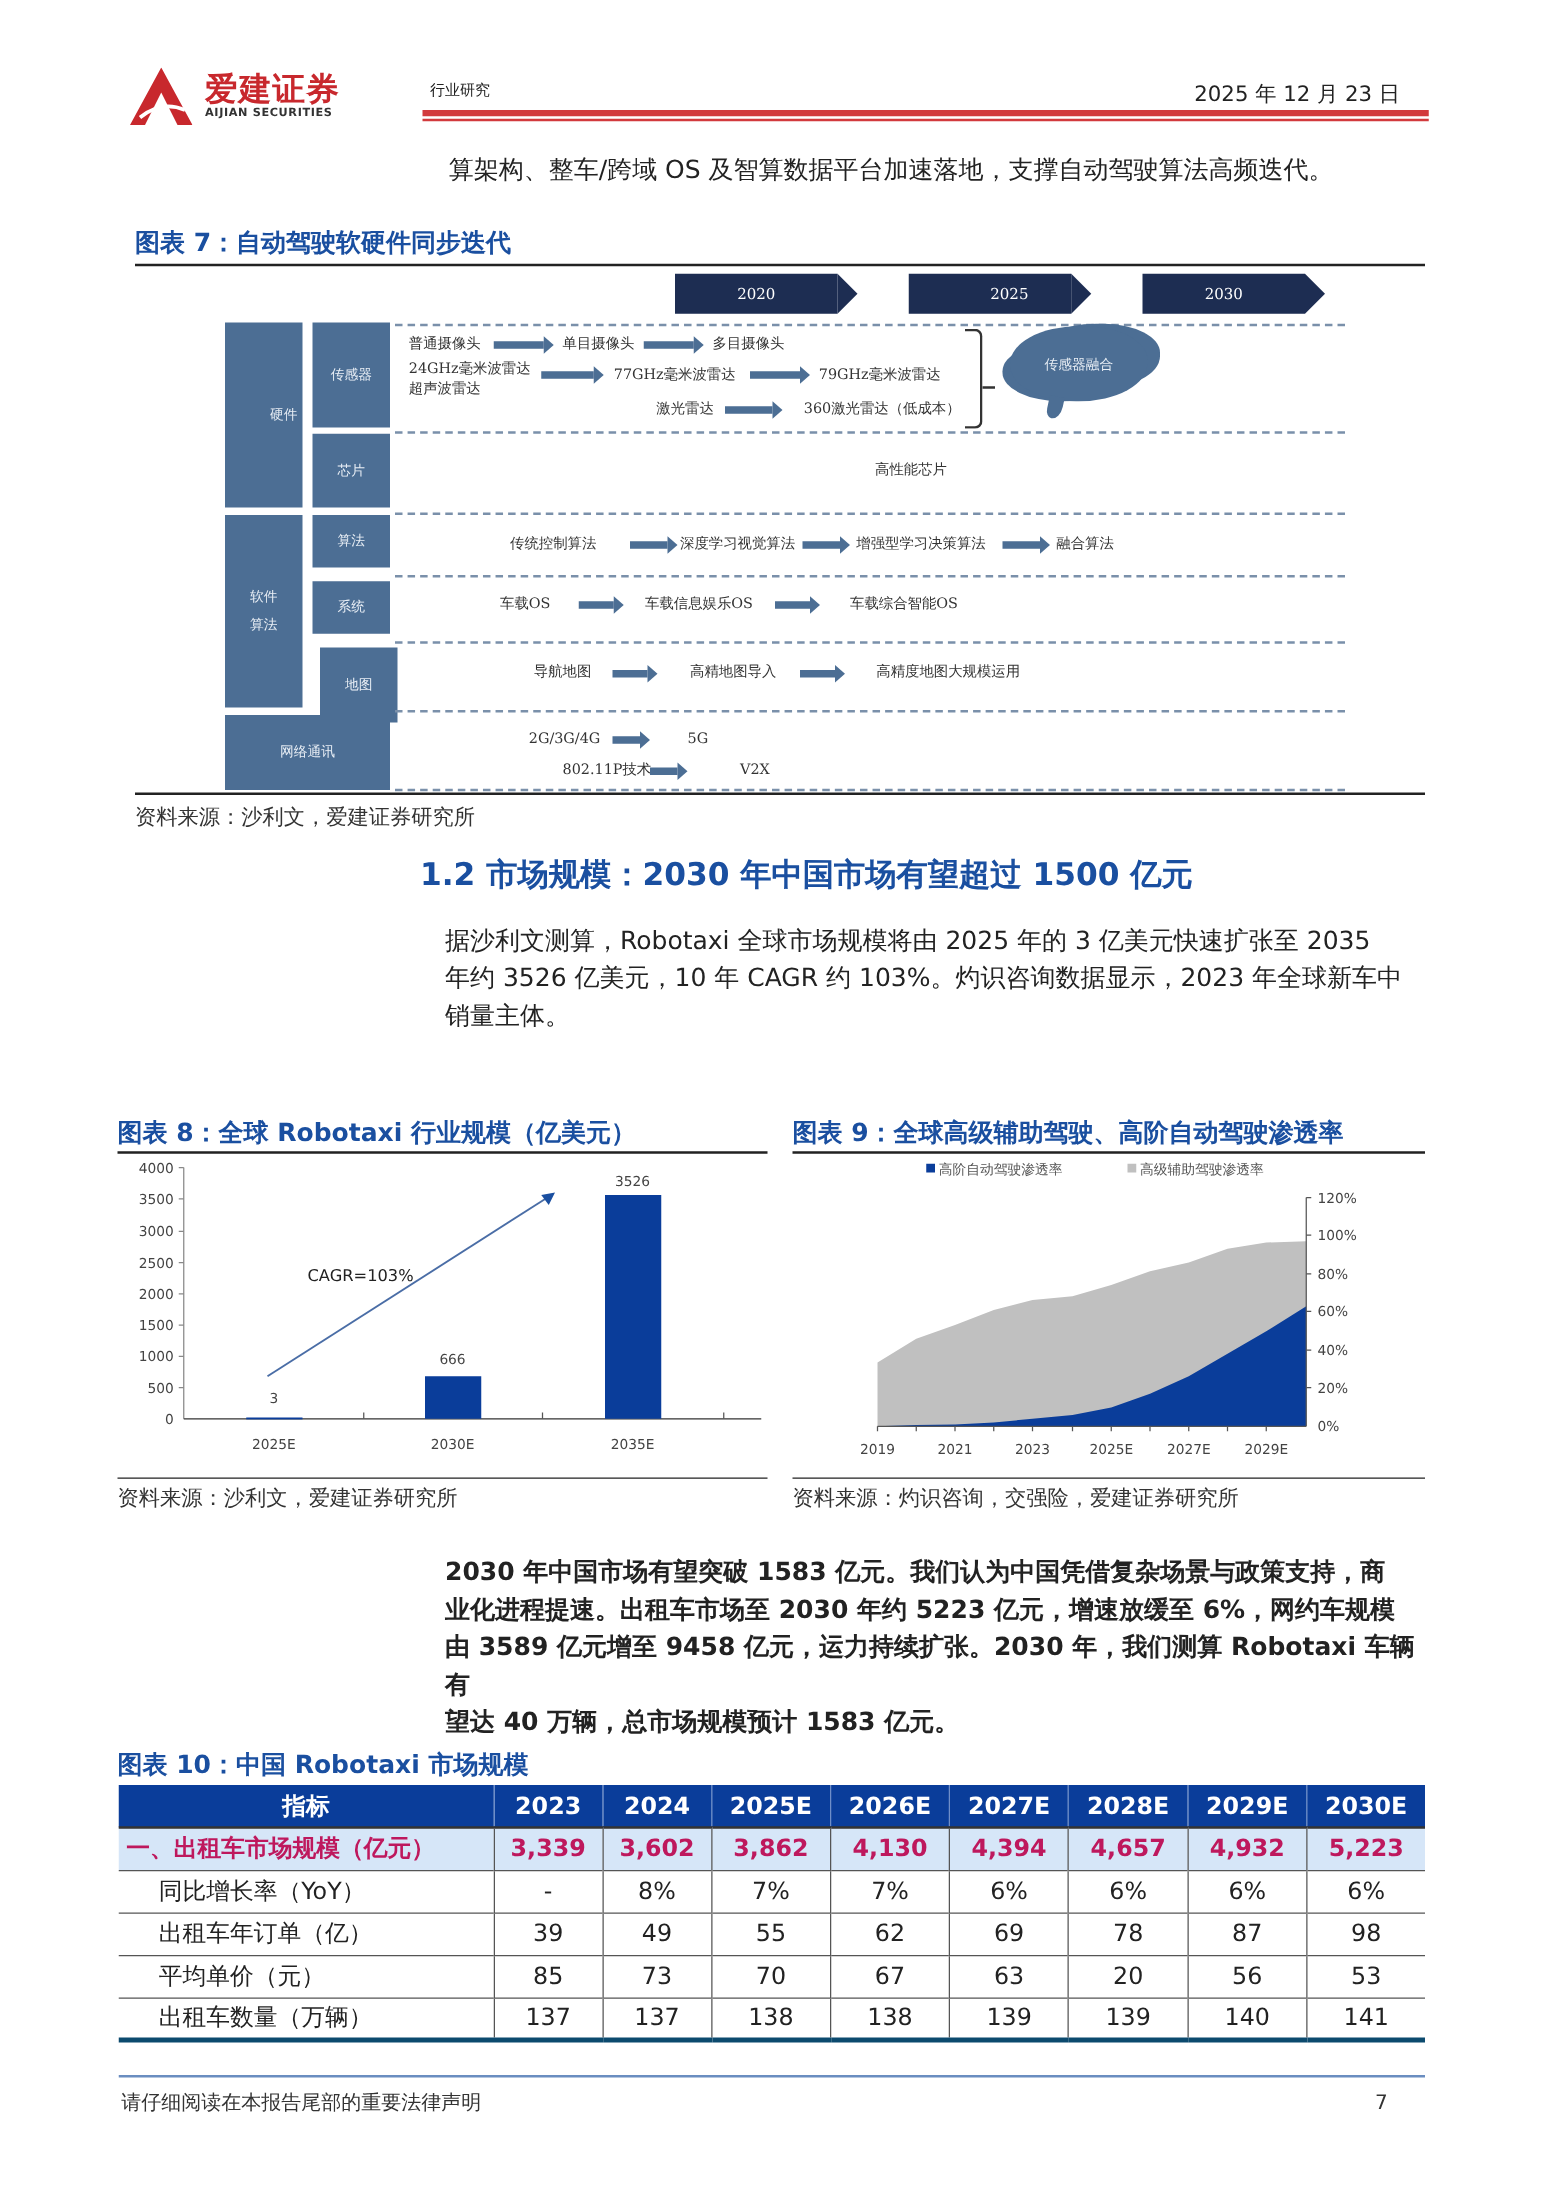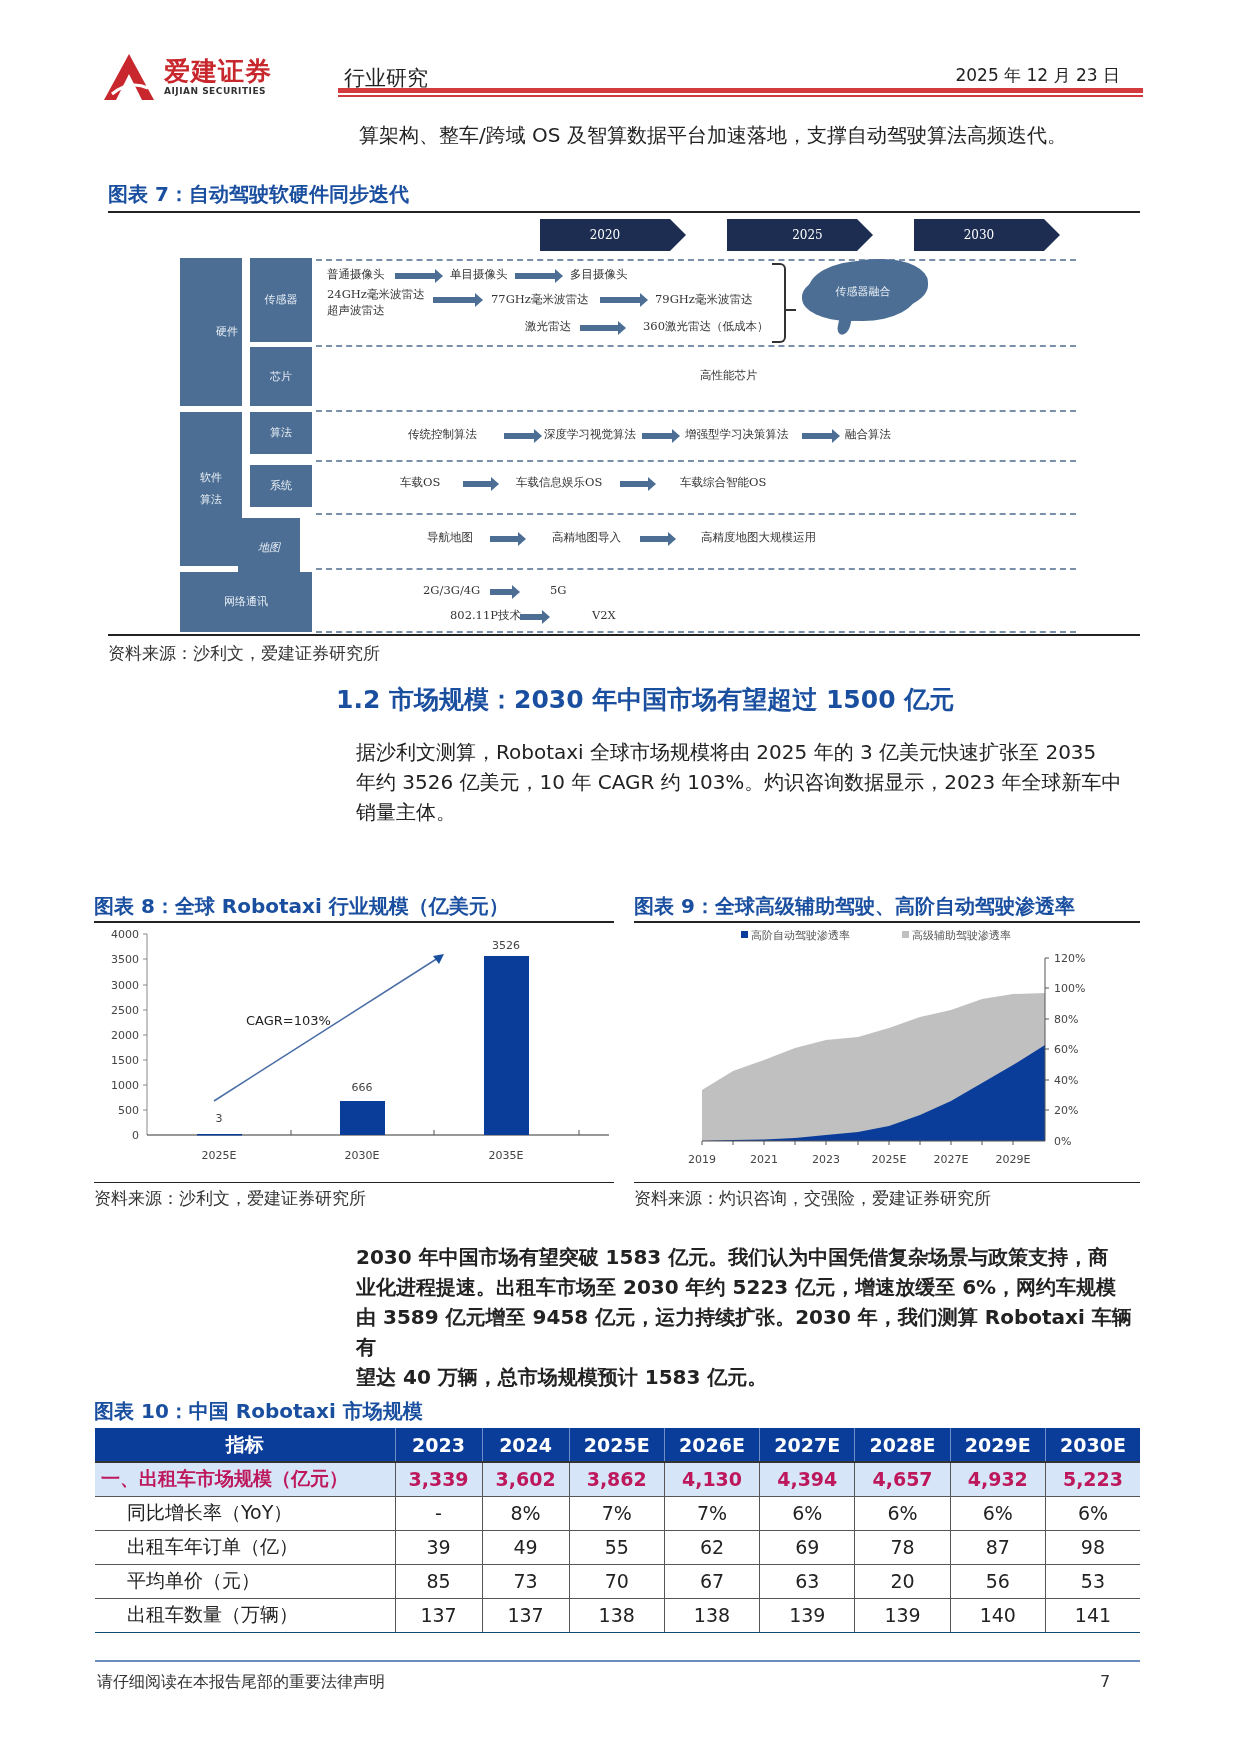--- a/index.html
+++ b/index.html
@@ -4,21 +4,21 @@
 <style>
   * { box-sizing: border-box; margin: 0; padding: 0; }
   body { width: 1241px; height: 1754px; background: #fff; font-family: "DejaVu Sans", "Liberation Sans", sans-serif; color: #222; position: relative; overflow: hidden; }
   .abs { position: absolute; }
 
   
   .logo { left: 104px; top: 52px; width: 180px; height: 50px; }
   .logo-mark { position: absolute; left: 0; top: 2px; width: 50px; height: 46px; }
   .logo-cn { position: absolute; left: 60px; top: 2px; font-size: 26px; font-weight: bold; color: #c8282d; letter-spacing: 1px; }
   .logo-en { position: absolute; left: 60px; top: 34px; font-size: 9px; font-weight: bold; color: #333; letter-spacing: 0.5px; }
-  .hdr-cat { left: 344px; top: 64px; font-size: 21px; color: #222; }
+  .hdr-cat { left: 344px; top: 64px; font-size: 12px; color: #222; }
   .hdr-date { left: 930px; top: 64px; font-size: 17px; color: #222; width: 190px; text-align: right; }
   .hdr-line1 { left: 338px; top: 88px; width: 805px; height: 5px; background: #d23a3d; }
   .hdr-line2 { left: 338px; top: 95px; width: 805px; height: 2px; background: #d23a3d; }
 
   .para { font-size: 20px; line-height: 30px; color: #222; }
   .cont-line { left: 359px; top: 120px; width: 780px; }
 
   .fig-title { font-size: 20px; font-weight: bold; color: #1a4fa0; }
   .rule { height: 2px; background: #222; }
   .rule-thin { height: 1px; background: #222; }
@@ -45,21 +45,21 @@
   .f8 svg, .f9 svg { position: absolute; left: 0; top: 0; }
 
   
   .tbl { left: 95px; top: 1428px; width: 1045px; border-collapse: collapse; font-size: 19px; }
   .tbl th { background: #0a3d9a; color: #fff; height: 34px; font-weight: bold; border-left: 1px solid #6f8ec8; }
   .tbl th:first-child { border-left: none; }
   .tbl td { height: 34px; text-align: center; border-top: 1px solid #555; border-left: 1px solid #555; color: #222; }
   .tbl td:first-child { border-left: none; text-align: left; padding-left: 32px; }
   .tbl tr.hl td { background: #d6e6f8; color: #be185d; font-weight: bold; border-top: 2px solid #333; }
   .tbl tr.hl td:first-child { padding-left: 6px; }
-  .tbl tr:last-child td { border-bottom: 1px solid #0c4a6e; }
+  .tbl tr:last-child td { border-bottom: 4px solid #0c4a6e; }
 
   .foot-line { left: 95px; top: 1660px; width: 1045px; height: 2px; background: #6a8dc0; }
   .foot-text { left: 97px; top: 1672px; font-size: 16px; color: #333; }
   .foot-page { left: 1100px; top: 1672px; font-size: 16px; color: #333; }
 </style>
 </head>
 <body>
 
 <div class="abs logo">
   <svg class="logo-mark" viewBox="0 0 50 46">
@@ -85,21 +85,21 @@
   <div class="yearbar" style="left:734px; width:130px;">2030</div>
 
   <div class="blk" style="left:0; top:43px; width:62px; height:148px;padding-left:32px;">硬件</div>
   <div class="blk" style="left:0; top:197px; width:62px; height:154px; padding:0 18px;">软件算法</div>
   <div class="blk" style="left:0; top:357px; width:132px; height:60px;">网络通讯</div>
 
   <div class="blk" style="left:70px; top:43px; width:62px; height:84px;">传感器</div>
   <div class="blk" style="left:70px; top:132px; width:62px; height:59px;">芯片</div>
   <div class="blk" style="left:70px; top:197px; width:62px; height:42px;">算法</div>
   <div class="blk" style="left:70px; top:250px; width:62px; height:42px;">系统</div>
-  <div class="blk" style="left:58px; top:303px; width:62px; height:60px;font-style:italic;">地图</div>
+  <div class="blk" style="left:76px; top:303px; width:62px; height:60px;">地图</div>
 
   <div class="dash" style="left:136px; top:44px; width:760px;"></div>
   <div class="dash" style="left:136px; top:130px; width:760px;"></div>
   <div class="dash" style="left:136px; top:195px; width:760px;"></div>
   <div class="dash" style="left:136px; top:245px; width:760px;"></div>
   <div class="dash" style="left:136px; top:298px; width:760px;"></div>
   <div class="dash" style="left:136px; top:353px; width:760px;"></div>
   <div class="dash" style="left:136px; top:416px; width:760px;"></div>
 
   <span class="t7" style="left:147px; top:52px;">普通摄像头</span>

